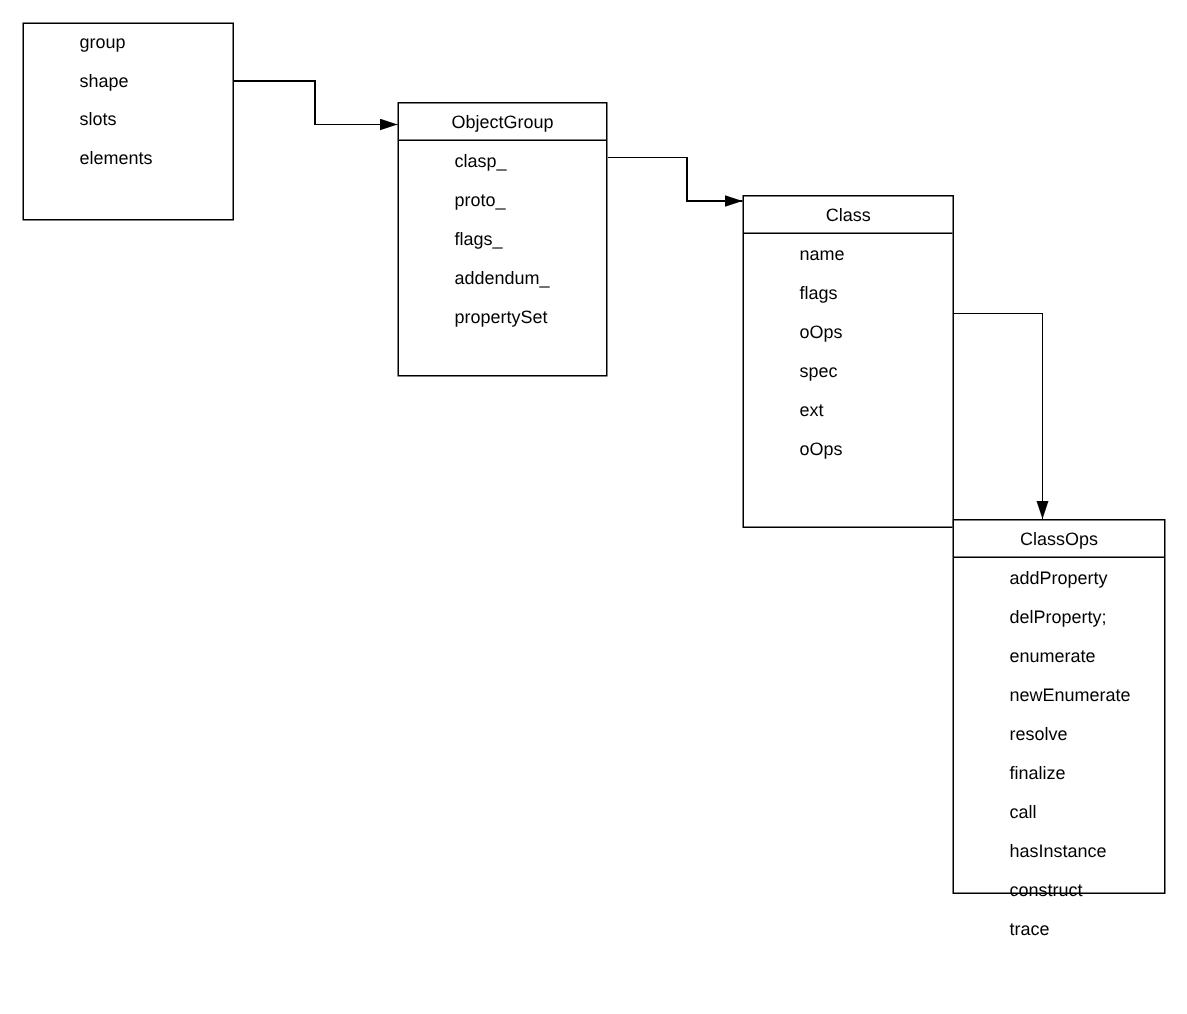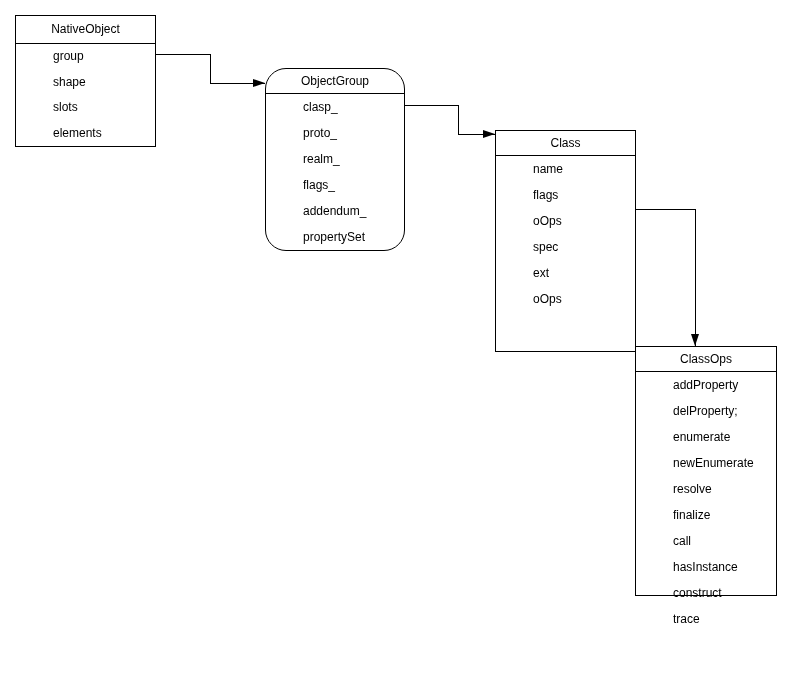--- a/index.html
+++ b/index.html
@@ -45,21 +45,21 @@
     padding-left: 7px;
     white-space: nowrap;
     overflow: hidden;
     margin-left: 30px;
   }
   
   .tall-title .uml-title { height: 27px; line-height: 27px; }
   .tall-title .uml-row  { height: 25.5px; line-height: 25.5px; }
 
   #box-native-object { left: 15px;  top: 15px;  width: 141px; height: 132px; }
-  #box-object-group  { left: 265px; top: 68px;  width: 140px; height: 183px; border-radius: 21px; }
+  #box-object-group  { left: 265px; top: 68px;  width: 140px; height: 183px; }
   #box-class         { left: 495px; top: 130px; width: 141px; height: 222px; }
   #box-class-ops     { left: 635px; top: 346px; width: 142px; height: 250px; }
 
   .edge {
     stroke: #000000;
     stroke-width: 1;
     fill: none;
     shape-rendering: crispEdges;
   }
 </style>
@@ -73,32 +73,30 @@
       <marker id="arrow" markerWidth="13" markerHeight="10" refX="12" refY="4" orient="auto" markerUnits="userSpaceOnUse">
         <path d="M0,0 L12,4 L0,8 Z" fill="#000000"></path>
       </marker>
     </defs>
     <path class="edge" d="M156,54 L210,54 L210,83 L265,83" marker-end="url(#arrow)"></path>
     <path class="edge" d="M405,105 L458,105 L458,134 L495,134" marker-end="url(#arrow)"></path>
     <path class="edge" d="M636,209 L695,209 L695,346" marker-end="url(#arrow)"></path>
   </svg>
 
   <div class="uml-box tall-title" id="box-native-object">
-    <div class="uml-title">NativeObject</div>
     <div class="uml-row">group</div>
     <div class="uml-row">shape</div>
     <div class="uml-row">slots</div>
     <div class="uml-row">elements</div>
   </div>
 
   <div class="uml-box" id="box-object-group">
     <div class="uml-title">ObjectGroup</div>
     <div class="uml-row">clasp_</div>
     <div class="uml-row">proto_</div>
-    <div class="uml-row">realm_</div>
     <div class="uml-row">flags_</div>
     <div class="uml-row">addendum_</div>
     <div class="uml-row">propertySet</div>
   </div>
 
   <div class="uml-box" id="box-class">
     <div class="uml-title">Class</div>
     <div class="uml-row">name</div>
     <div class="uml-row">flags</div>
     <div class="uml-row">oOps</div>

